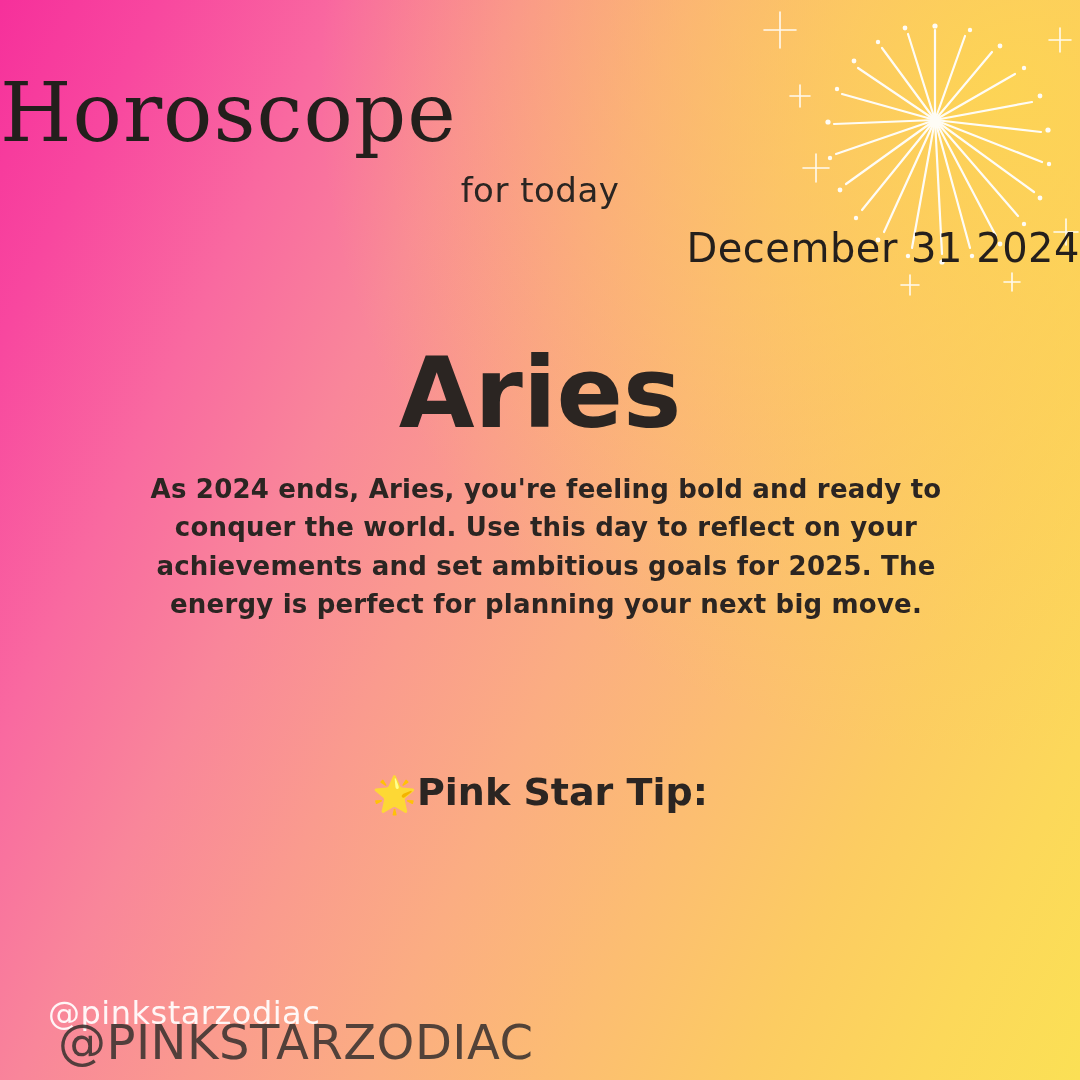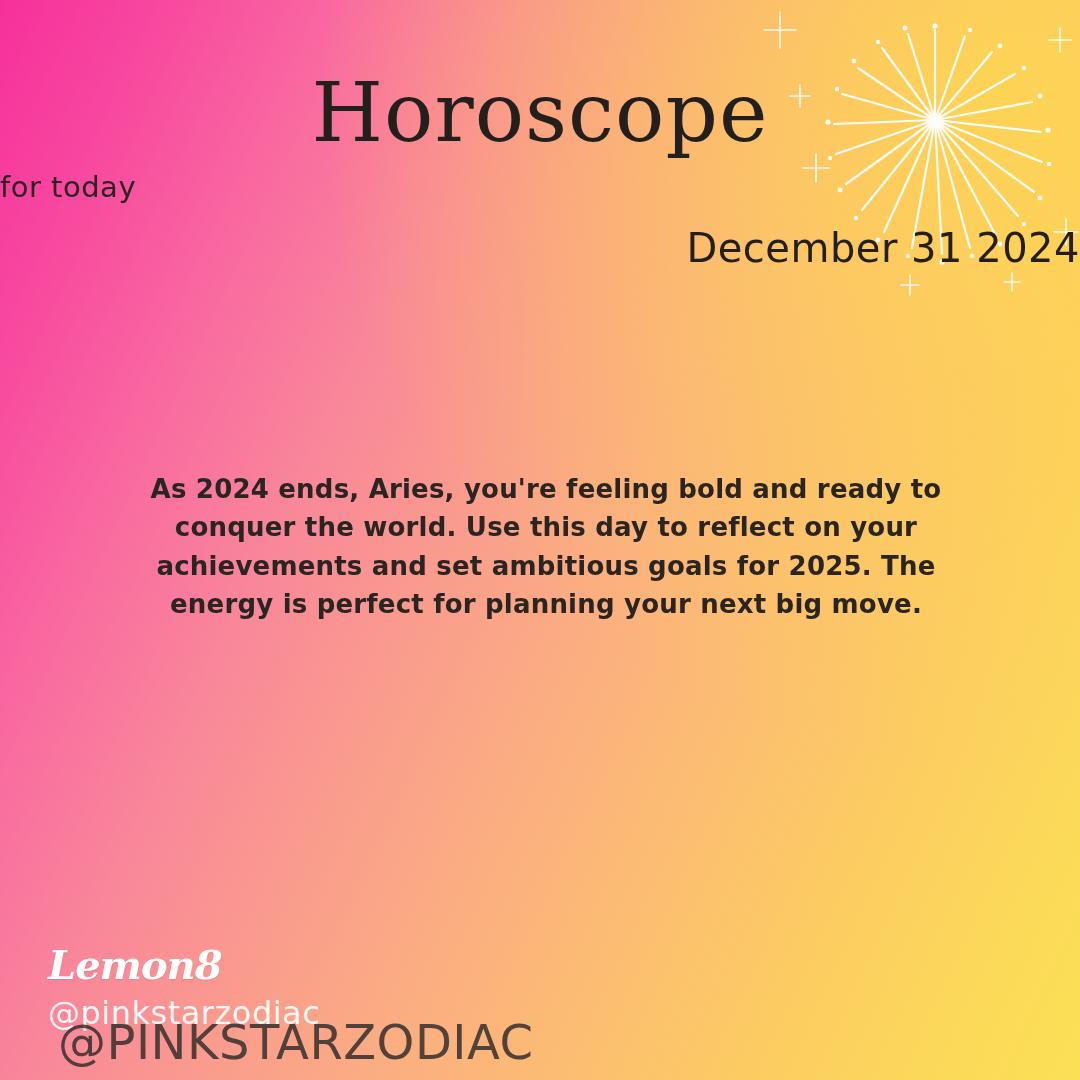--- a/index.html
+++ b/index.html
@@ -44,33 +44,34 @@
     width: 320px;
     height: 300px;
     pointer-events: none;
   }
 
   .title {
     position: absolute;
     top: 72px;
     left: 0;
     width: 1080px;
-    text-align: center;
+    text-align: left;
     font-family: "DejaVu Serif", serif;
     font-size: 82px;
     letter-spacing: 1px;
     color: #231f1c;
     line-height: 1;
   }
   .subtitle {
     position: absolute;
     top: 170px;
     left: 0;
     width: 1080px;
-    font-size: 29px;
+    text-align: center;
+    font-size: 34px;
     color: #2a2522;
     letter-spacing: 0.5px;
   }
   .date {
     position: absolute;
     top: 225px;
     left: 0;
     width: 1080px;
     text-align: right;
     font-size: 40px;
@@ -221,20 +222,23 @@
       <path d="M300 40 l0 -12 M300 40 l0 12 M300 40 l-11 0 M300 40 l11 0"></path>
       <path d="M306 232 l0 -13 M306 232 l0 13 M306 232 l-12 0 M306 232 l12 0"></path>
       <path d="M150 285 l0 -10 M150 285 l0 10 M150 285 l-9 0 M150 285 l9 0"></path>
       <path d="M252 282 l0 -9 M252 282 l0 9 M252 282 l-8 0 M252 282 l8 0"></path>
     </g>
   </svg>
 
   <div class="title">Horoscope</div>
   <div class="subtitle">for today</div>
   <div class="date">December 31 2024</div>
+  <div class="sign">Aries</div>
   <div class="body-text">As 2024 ends, Aries, you're feeling bold and ready to conquer the world. Use this day to reflect on your achievements and set ambitious goals for 2025. The energy is perfect for planning your next big move.</div>
 
-
-  <div class="wm-logo">Lemon8</div>
+  <div class="tip-heading">
+    <span class="tip-star">🌟</span><span>Pink Star Tip:</span>
+  </div>
+
   <div class="wm-handle">@pinkstarzodiac</div>
   <div class="handle-big">@PINKSTARZODIAC</div>
 
 </div>
 
 </body></html>

